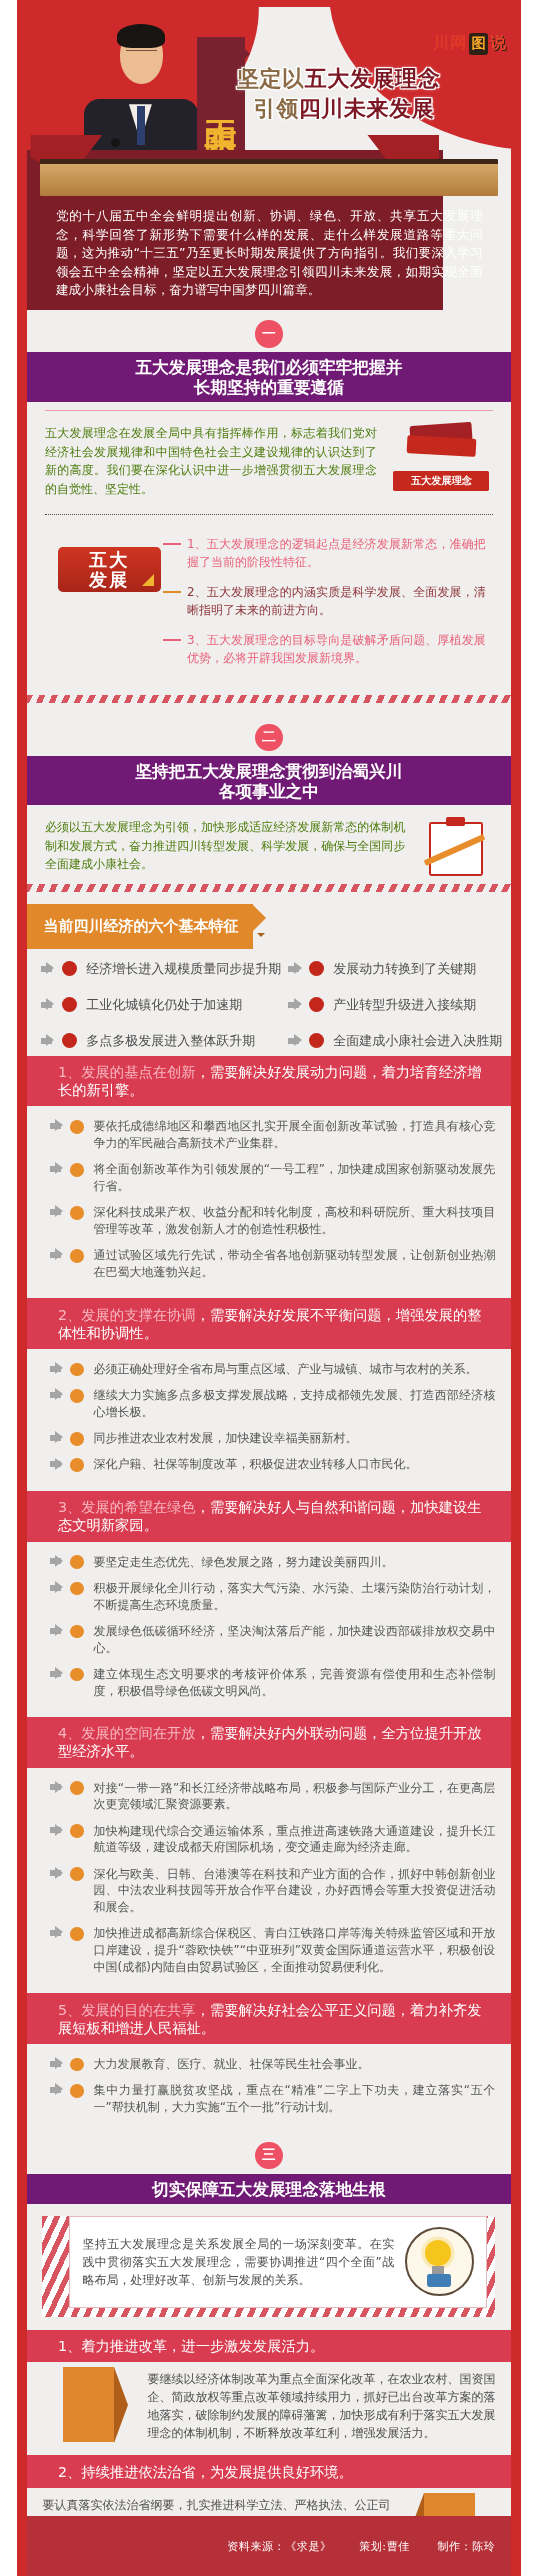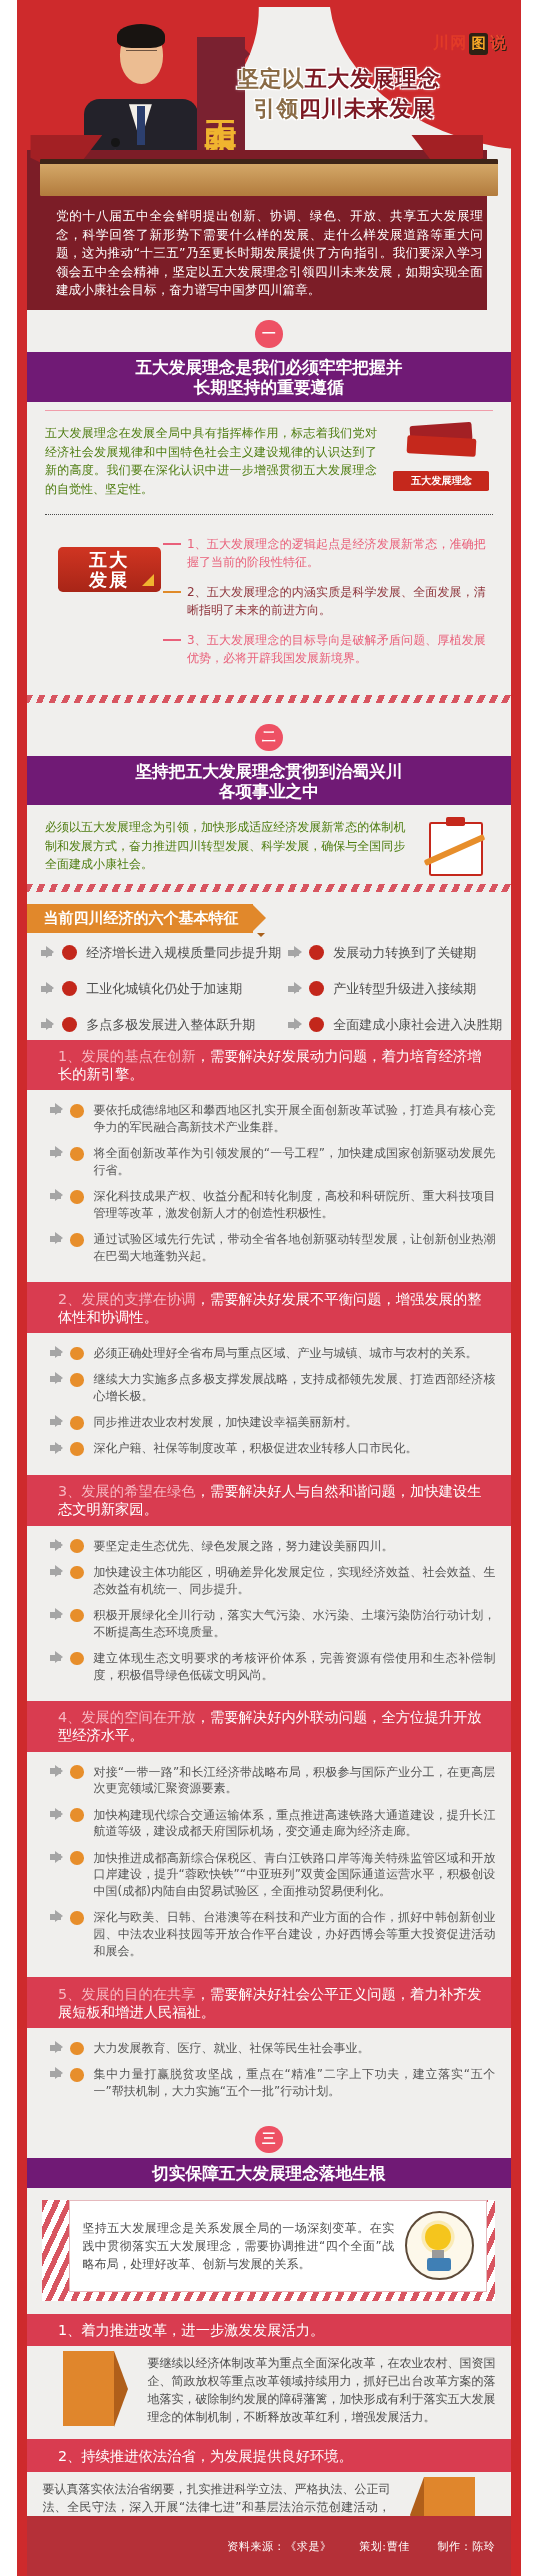--- a/index.html
+++ b/index.html
@@ -6,21 +6,21 @@
   body{width:538px;font-family:"DejaVu Sans","Liberation Sans",sans-serif;background:#ffffff;}
   .page{position:relative;width:538px;height:2576px;background:#fff;overflow:hidden;}
   .frame{position:absolute;left:16.7px;top:0;width:504px;height:2576px;background:#ce2a2c;}
   .inner{position:absolute;left:10.2px;top:7.2px;width:484px;height:2569px;background:#f0efed;overflow:hidden;}
 
   
   .header{position:absolute;left:0;top:0;width:484px;height:304px;overflow:hidden;}
   .curtain{position:absolute;background:#ce2a2c;}
   .curtain.l{left:-137px;top:-114px;width:371px;height:275px;border-radius:0 0 70% 60%;transform:rotate(-8deg);}
   .curtain.r{right:-149px;top:-102px;width:335px;height:239px;border-radius:0 0 55% 75%;transform:rotate(10deg);}
-  .maroon{position:absolute;left:0;top:143px;width:460px;height:160px;background:#7c1d27;}
+  .maroon{position:absolute;left:0;top:143px;width:416px;height:160px;background:#7c1d27;}
   .flag{position:absolute;top:-15.5px;width:72px;height:42px;background:#a32024;}
   .flag.fl{left:3.6px;clip-path:polygon(0 0,100% 0,55% 100%,0 55%);}
   .flag.fr{right:3.6px;clip-path:polygon(0 0,100% 0,100% 55%,45% 100%);}
   .desk{position:absolute;left:13px;top:8.4px;width:458px;height:32px;background:linear-gradient(#d4a868,#b27b3d);border-top:5.4px solid #3e2517;border-radius:1.2px;}
   .photo{position:absolute;left:51px;top:18px;width:126px;height:151px;}
   .ph-body{position:absolute;left:6px;bottom:0;width:114px;height:77px;background:#23222a;border-radius:15.5px 15.5px 0 0;}
   .ph-shirt{position:absolute;left:51px;bottom:35px;width:23px;height:37px;background:#f3efe8;clip-path:polygon(0 0,100% 0,50% 100%);}
   .ph-tie{position:absolute;left:59px;bottom:31px;width:7.8px;height:39px;background:#2c3f6e;}
   .ph-head{position:absolute;left:42px;top:3.6px;width:43px;height:55px;background:#ecbd92;border-radius:46% 46% 50% 50%;}
   .ph-hair{position:absolute;left:39px;top:-1.2px;width:48px;height:24px;background:#181411;border-radius:50% 50% 30% 30%;}
@@ -65,21 +65,21 @@
     border-radius:4.8px;color:#fff;display:flex;flex-direction:column;align-items:center;justify-content:center;line-height:1.1;}
   .side-icon .si{font-size:18px;font-weight:bold;letter-spacing:2.4px;}
   .side-icon:after{content:"";position:absolute;right:7.2px;bottom:6px;width:0;height:0;border:6px solid transparent;border-bottom-color:#f0b42f;border-right-color:#f0b42f;}
   .pt{position:relative;margin:0 0 12px 160px;width:299px;font-size:12px;line-height:18px;text-align:justify;}
   .pt .dash{position:absolute;left:-24px;top:7.8px;width:18px;height:1.8px;}
   .pt.c-pink{color:#e9607a;} .pt.c-pink .dash{background:#e9607a;}
   .pt.c-maroon{color:#8e353c;} .pt.c-maroon .dash{background:#e08a28;}
 
   .stripe{height:8.4px;background:repeating-linear-gradient(115deg,#d85560 0 5.4px,#f0efed 5.4px 11.4px);}
 
-  .banner{margin-top:12px;position:relative;width:209px;height:29px;background:#e1882b;color:#fff;
+  .banner{margin-top:12px;position:relative;width:209px;height:45px;background:#e1882b;color:#fff;
     display:flex;align-items:center;font-size:15px;font-weight:bold;padding-left:16.7px;}
   .banner:after{content:"";position:absolute;right:-27.5px;top:0;border:14.3px solid transparent;border-left:14.3px solid #e1882b;}
   .banner:before{content:"";position:absolute;right:-12px;top:29px;border:4.8px solid transparent;border-top-color:#a9611c;border-right-color:transparent;}
 
   .features{margin:10.8px 0 0 0;padding:0 6px 0 14.3px;display:grid;grid-template-columns:1fr 1fr;row-gap:18px;column-gap:7.2px;}
   .feat{display:flex;align-items:center;}
   .arrow{flex:none;width:10.8px;height:6px;background:#a5a5a5;position:relative;margin-right:9.6px;}
   .arrow:after{content:"";position:absolute;right:-8.4px;top:-3.6px;border:6.6px solid transparent;border-left:8.4px solid #a5a5a5;}
   .dot-r{flex:none;width:15px;height:15px;border-radius:50%;background:#c3271b;margin-right:9.6px;}
   .dot-o{flex:none;width:13.7px;height:13.7px;border-radius:50%;background:#e78e2b;margin-right:9.6px;}
@@ -304,26 +304,26 @@
         <div class="sub-band"><span class="lead">3、发展的希望在绿色</span><span>，需要解决好人与自然和谐问题，加快建设生态文明新家园。</span></div>
         <div class="blist">
           <div class="brow">
               <span class="arrow"></span>
               <span class="dot-o"></span>
               <p>要坚定走生态优先、绿色发展之路，努力建设美丽四川。</p>
             </div>
           <div class="brow">
               <span class="arrow"></span>
               <span class="dot-o"></span>
-              <p>加快建设主体功能区，明确差异化发展定位，实现经济效益、社会效益、生态效益有机统一、同步提升。</p>
-            </div>
-          <div class="brow">
-              <span class="arrow"></span>
-              <span class="dot-o"></span>
               <p>积极开展绿化全川行动，落实大气污染、水污染、土壤污染防治行动计划，不断提高生态环境质量。</p>
+            </div>
+          <div class="brow">
+              <span class="arrow"></span>
+              <span class="dot-o"></span>
+              <p>发展绿色低碳循环经济，坚决淘汰落后产能，加快建设西部碳排放权交易中心。</p>
             </div>
           <div class="brow">
               <span class="arrow"></span>
               <span class="dot-o"></span>
               <p>建立体现生态文明要求的考核评价体系，完善资源有偿使用和生态补偿制度，积极倡导绿色低碳文明风尚。</p>
             </div>
         </div>
 
         <div class="sub-band"><span class="lead">4、发展的空间在开放</span><span>，需要解决好内外联动问题，全方位提升开放型经济水平。</span></div>
         <div class="blist">
@@ -333,26 +333,26 @@
               <p>对接“一带一路”和长江经济带战略布局，积极参与国际产业分工，在更高层次更宽领域汇聚资源要素。</p>
             </div>
           <div class="brow">
               <span class="arrow"></span>
               <span class="dot-o"></span>
               <p>加快构建现代综合交通运输体系，重点推进高速铁路大通道建设，提升长江航道等级，建设成都天府国际机场，变交通走廊为经济走廊。</p>
             </div>
           <div class="brow">
               <span class="arrow"></span>
               <span class="dot-o"></span>
+              <p>深化与欧美、日韩、台港澳等在科技和产业方面的合作，抓好中韩创新创业园、中法农业科技园等开放合作平台建设，办好西博会等重大投资促进活动和展会。</p>
+            </div>
+          <div class="brow">
+              <span class="arrow"></span>
+              <span class="dot-o"></span>
               <p>加快推进成都高新综合保税区、青白江铁路口岸等海关特殊监管区域和开放口岸建设，提升“蓉欧快铁”“中亚班列”双黄金国际通道运营水平，积极创设中国(成都)内陆自由贸易试验区，全面推动贸易便利化。</p>
-            </div>
-          <div class="brow">
-              <span class="arrow"></span>
-              <span class="dot-o"></span>
-              <p>深化与欧美、日韩、台港澳等在科技和产业方面的合作，抓好中韩创新创业园、中法农业科技园等开放合作平台建设，办好西博会等重大投资促进活动和展会。</p>
             </div>
         </div>
 
         <div class="sub-band"><span class="lead">5、发展的目的在共享</span><span>，需要解决好社会公平正义问题，着力补齐发展短板和增进人民福祉。</span></div>
         <div class="blist">
           <div class="brow">
               <span class="arrow"></span>
               <span class="dot-o"></span>
               <p>大力发展教育、医疗、就业、社保等民生社会事业。</p>
             </div>

